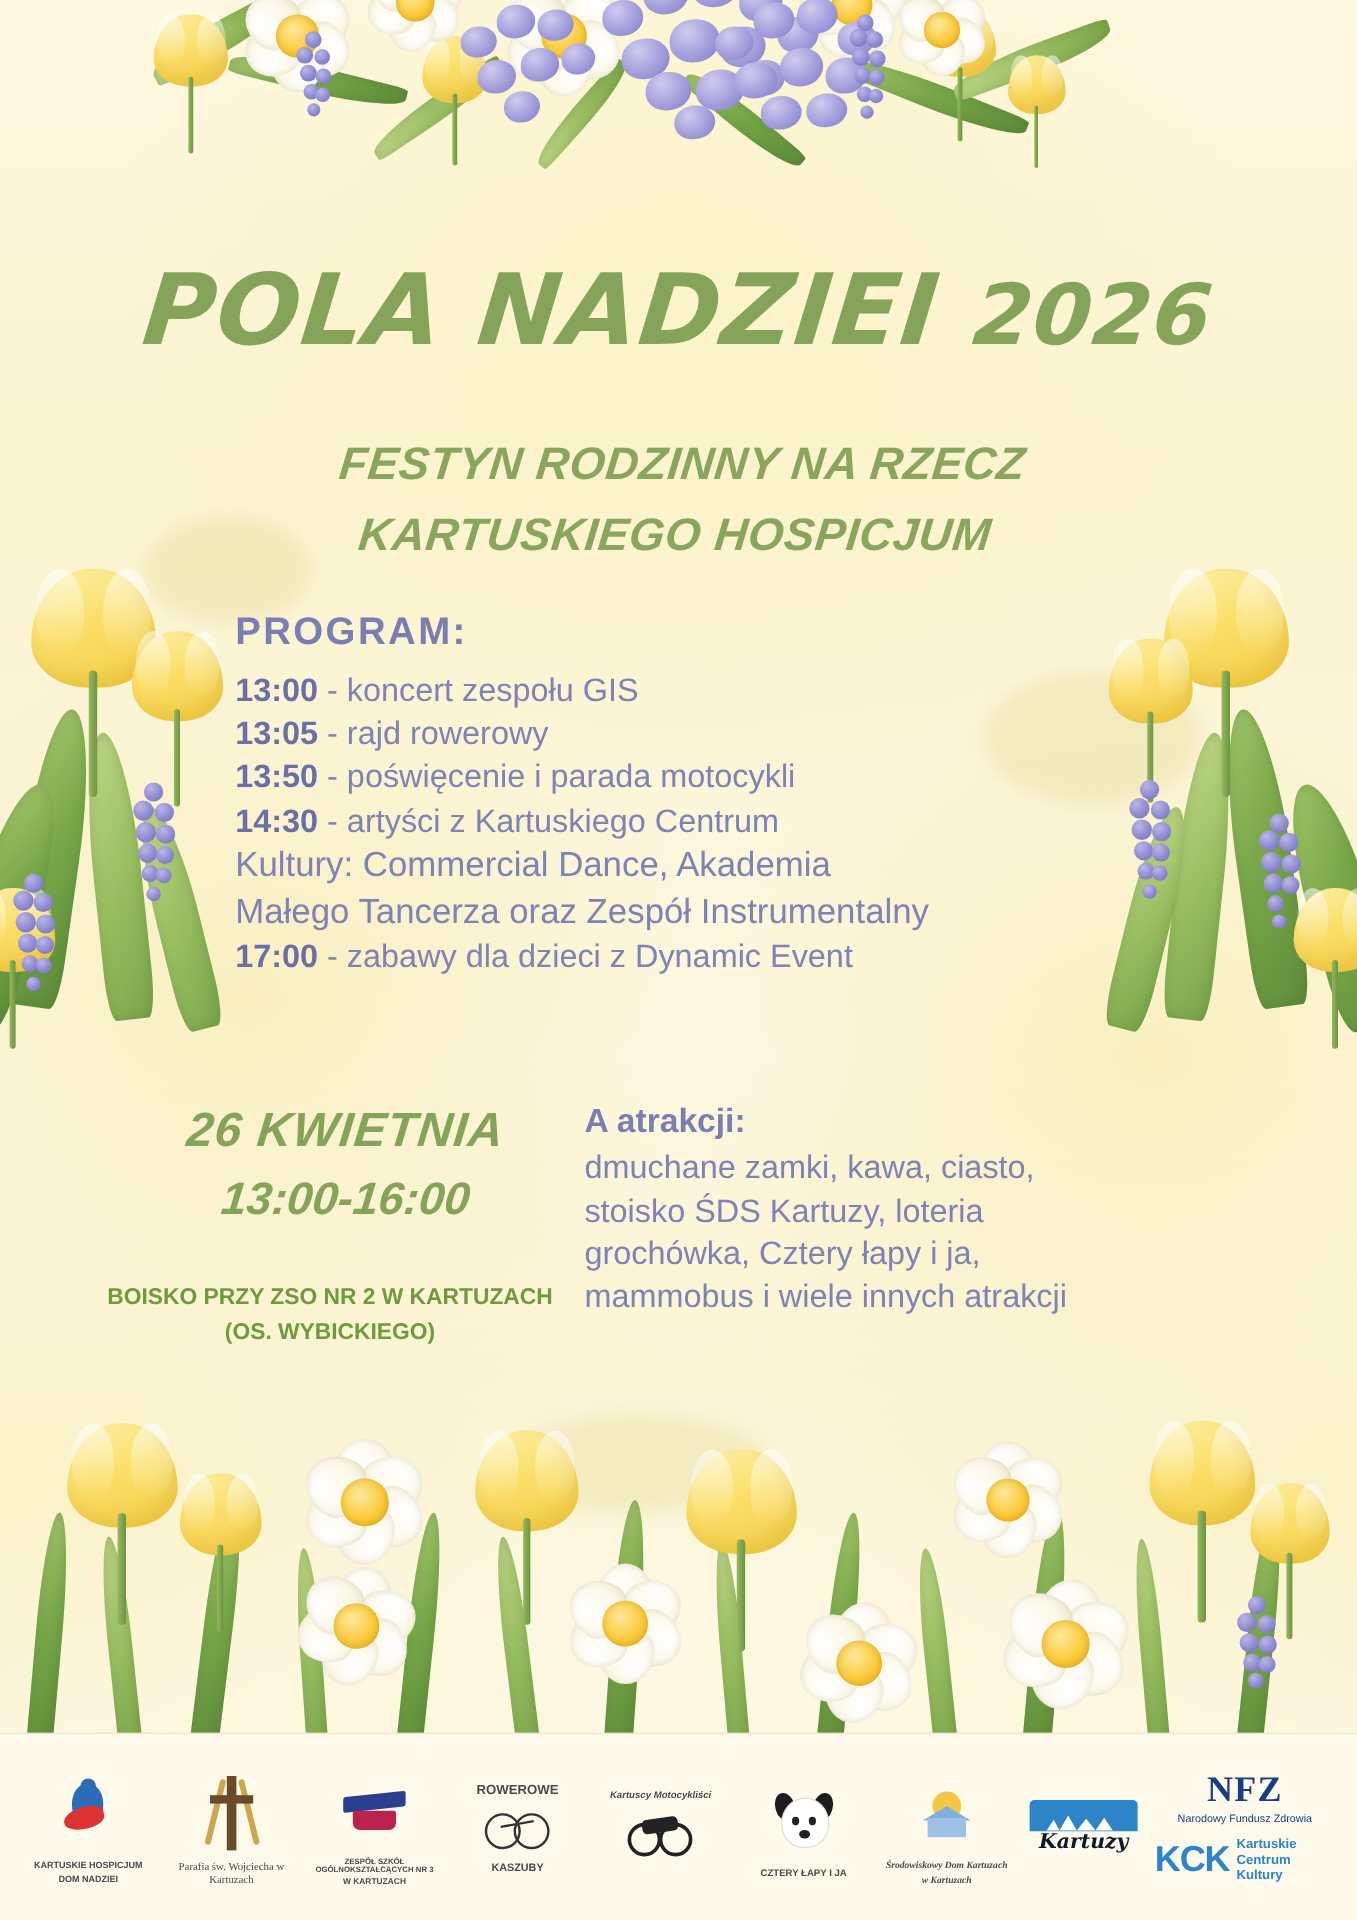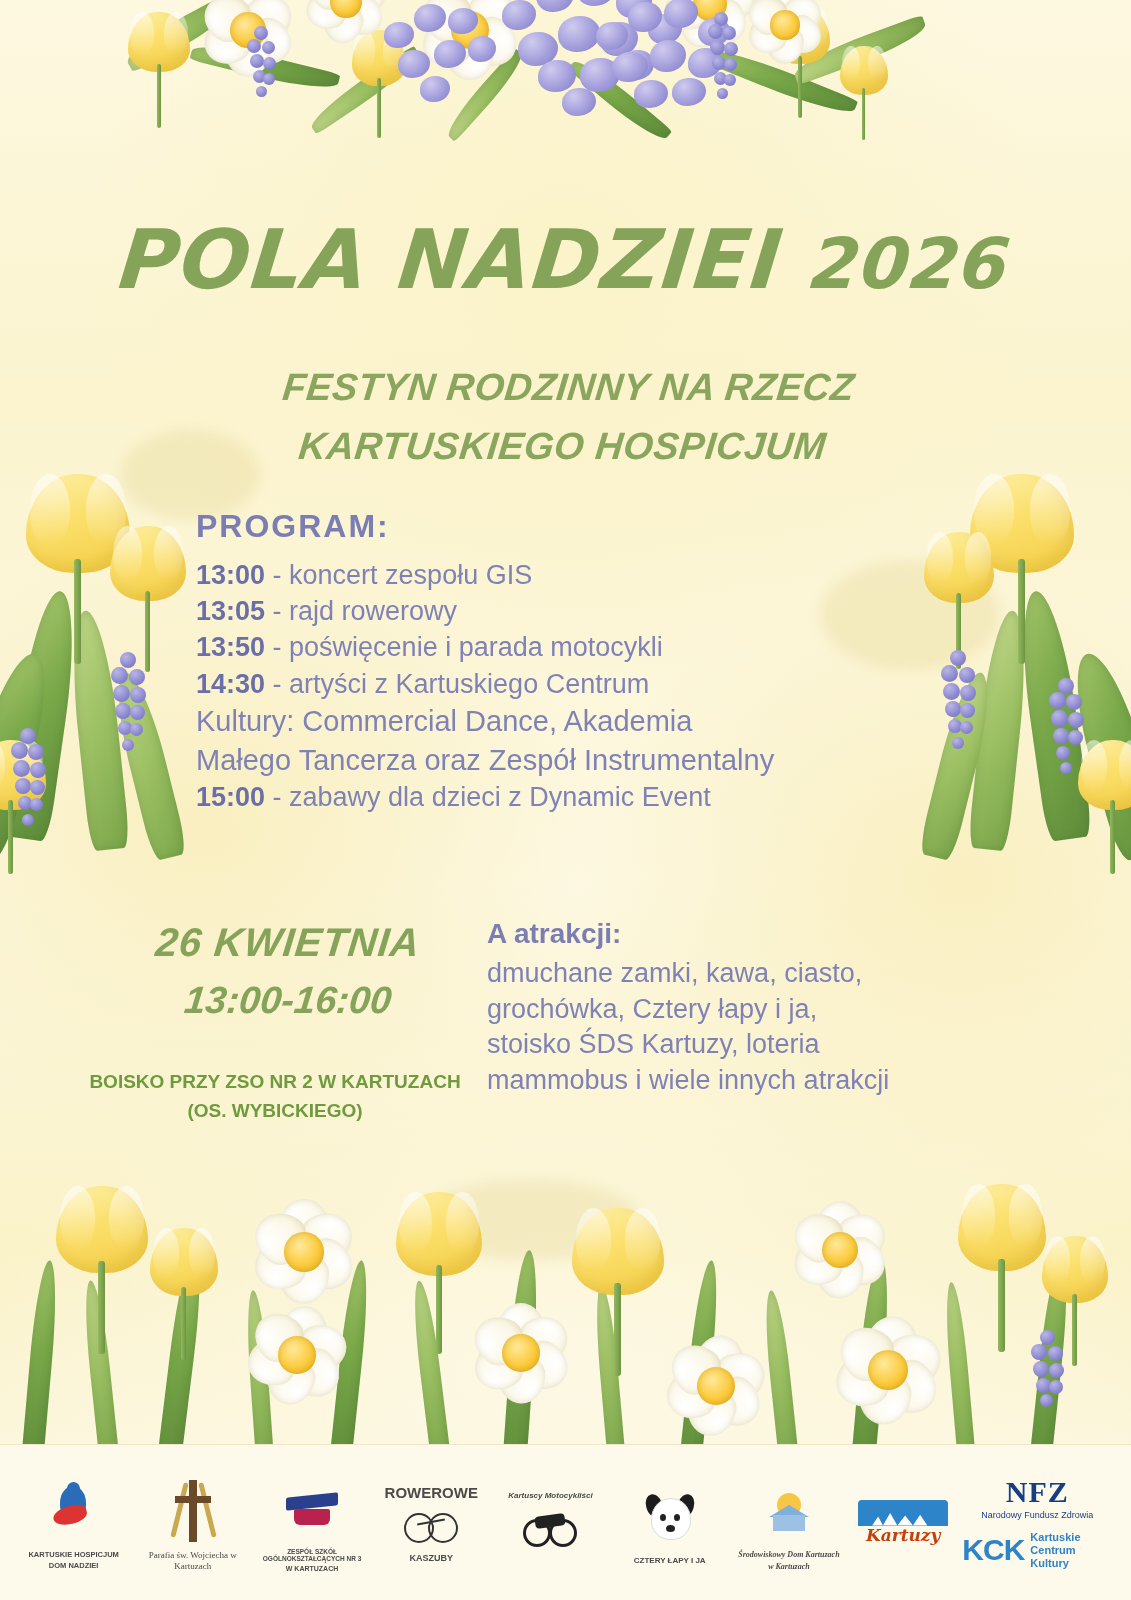--- a/index.html
+++ b/index.html
@@ -324,21 +324,21 @@
   .sun .disc { position: absolute; left: 14px; top: 4px; width: 24px; height: 24px; border-radius: 50%; background: #f5c744; }
   .sun .house { position: absolute; left: 10px; bottom: 2px; width: 32px; height: 16px; background: #9dc1e4; }
   .sun .roof { position: absolute; left: 6px; bottom: 16px; width: 0; height: 0; border-left: 20px solid transparent; border-right: 20px solid transparent; border-bottom: 12px solid #7fb0dd; }
 
   .kartuzy { position: relative; width: 90px; height: 46px; }
   .kartuzy .sky { position: absolute; left: 0; top: 0; width: 90px; height: 26px; background: #2d84c8; border-radius: 4px 4px 0 0; }
   .kartuzy .sky:before {
     content: ""; position: absolute; left: 14px; top: 8px; width: 60px; height: 18px;
     background: #fff; clip-path: polygon(0 100%, 10% 50%, 18% 100%, 30% 30%, 42% 100%, 55% 45%, 68% 100%, 80% 40%, 92% 100%);
   }
-  .kartuzy .name { position: absolute; left: 0; bottom: 0; width: 90px; text-align: center; font-size: 17px; font-style: italic; font-weight: bold; color: #c2410c; font-family: "DejaVu Serif", serif; }
+  .kartuzy .name { position: absolute; left: 0; bottom: 0; width: 90px; text-align: center; font-size: 17px; font-style: italic; font-weight: bold; color: #0f172a; font-family: "DejaVu Serif", serif; }
 
   .nfz { text-align: center; }
   .nfz .big { font-size: 30px; font-weight: bold; color: #173e85; letter-spacing: 1px; font-family: "Liberation Serif", serif; }
   .nfz .small { font-size: 9px; color: #173e85; margin-top: 1px; }
 
   .kck { display: flex; align-items: center; gap: 6px; }
   .kck .mono { font-size: 30px; font-weight: bold; color: #2d84c8; letter-spacing: -1px; }
   .kck .txt { font-size: 11px; font-weight: bold; color: #2d84c8; text-align: left; line-height: 1.2; }
 </style>
 </head>
@@ -700,39 +700,39 @@
     </div>
     <div class="program-line">
       <b>13:50</b><span> - poświęcenie i parada motocykli</span>
     </div>
     <div class="program-line">
       <b>14:30</b><span> - artyści z Kartuskiego Centrum</span>
     </div>
     <div class="program-cont">Kultury: Commercial Dance, Akademia</div>
     <div class="program-cont">Małego Tancerza oraz Zespół Instrumentalny</div>
     <div class="program-line">
-      <b>15:00</b><span> - zabawy dla dzieci z Dynamic Event</span>
+      <b>17:00</b><span> - zabawy dla dzieci z Dynamic Event</span>
     </div>
   </div>
 
   <div class="date-block">
     <div class="date-big">26 KWIETNIA</div>
     <div class="date-time">13:00-16:00</div>
   </div>
 
   <div class="venue">
     <div>BOISKO PRZY ZSO NR 2 W KARTUZACH</div>
     <div>(OS. WYBICKIEGO)</div>
   </div>
 
   <div class="extras">
     <div class="extras-heading">A atrakcji:</div>
     <div class="extras-body">dmuchane zamki, kawa, ciasto,</div>
+    <div class="extras-body">stoisko ŚDS Kartuzy, loteria</div>
     <div class="extras-body">grochówka, Cztery łapy i ja,</div>
-    <div class="extras-body">stoisko ŚDS Kartuzy, loteria</div>
     <div class="extras-body">mammobus i wiele innych atrakcji</div>
   </div>
 
   <div class="sponsor-bar">
 
     <div class="logo">
       <div class="mark">
         <div class="hosp-fig">
             <div class="blue"></div>
             <div class="head"></div>
@@ -760,21 +760,21 @@
         <div class="grad-cap">
             <div class="board"></div>
             <div class="book"></div>
           </div>
       </div>
       <div class="cap" style="font-size:6.5px;">ZESPÓŁ SZKÓŁ OGÓLNOKSZTAŁCĄCYCH NR 3</div>
       <div class="cap" style="font-size:7px;">W KARTUZACH</div>
     </div>
 
     <div class="logo">
-      <div class="cap" style="font-size:15px;">ROWEROWE</div>
+      <div class="cap" style="font-size:11px;">ROWEROWE</div>
       <div class="mark" style="height:50px;">
         <div class="bike">
             <div class="w l"></div>
             <div class="w r"></div>
             <div class="bar"></div>
           </div>
       </div>
       <div class="cap" style="font-size:9px;">KASZUBY</div>
     </div>
 

